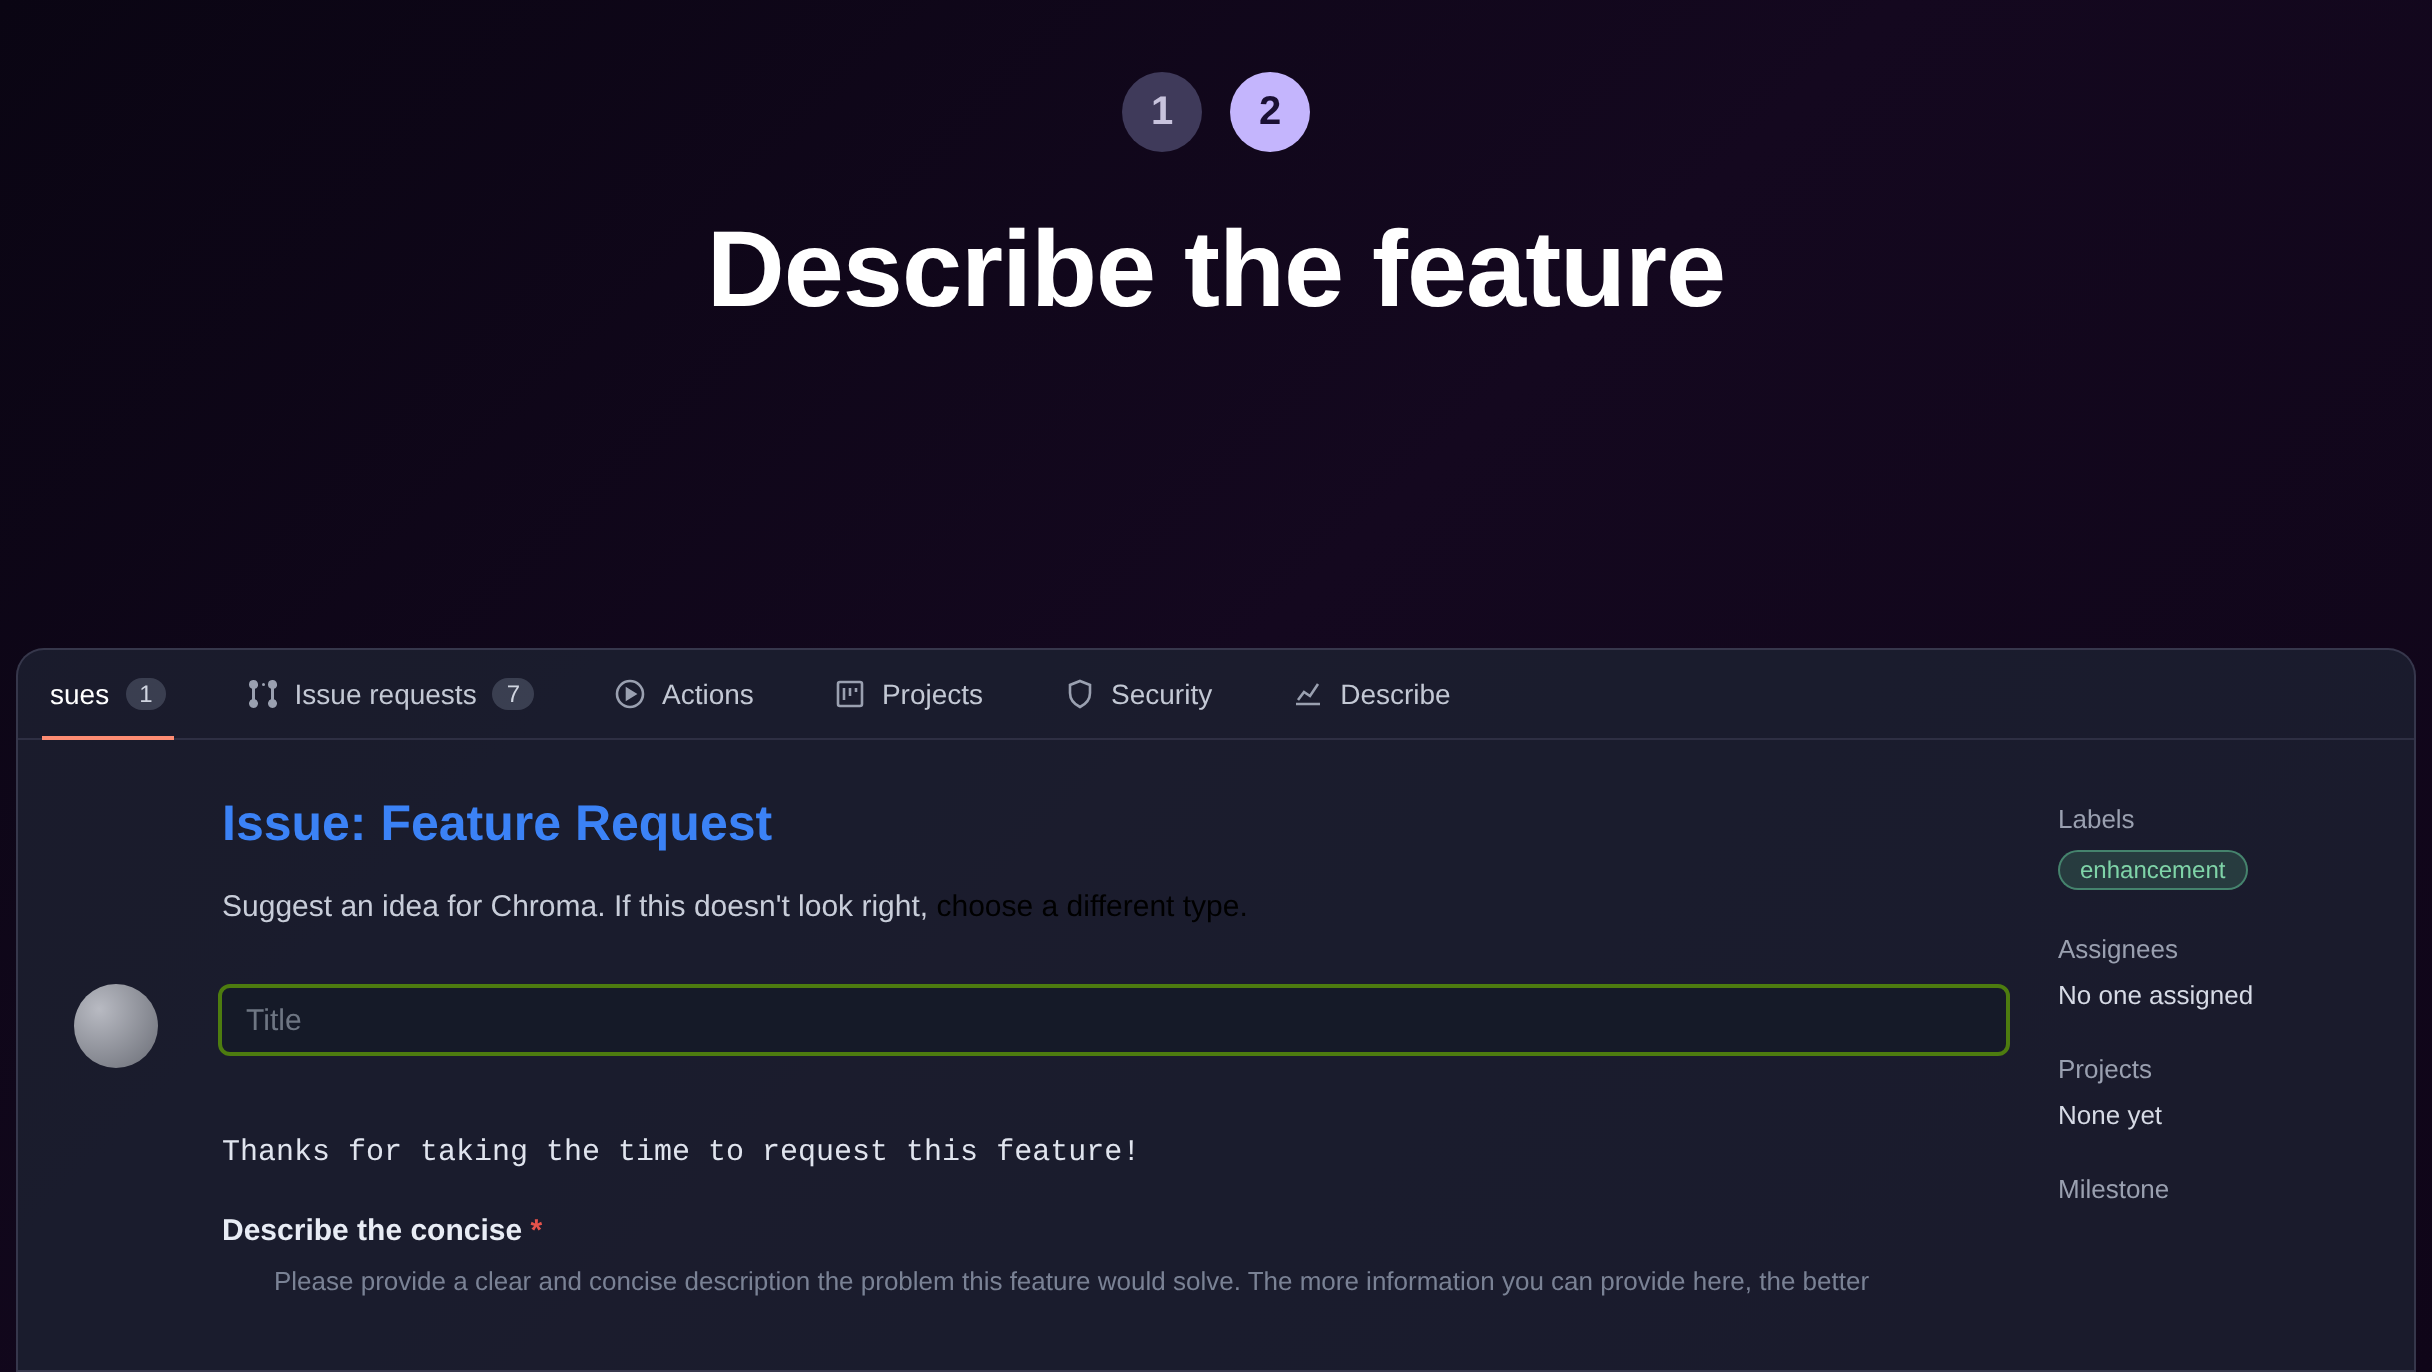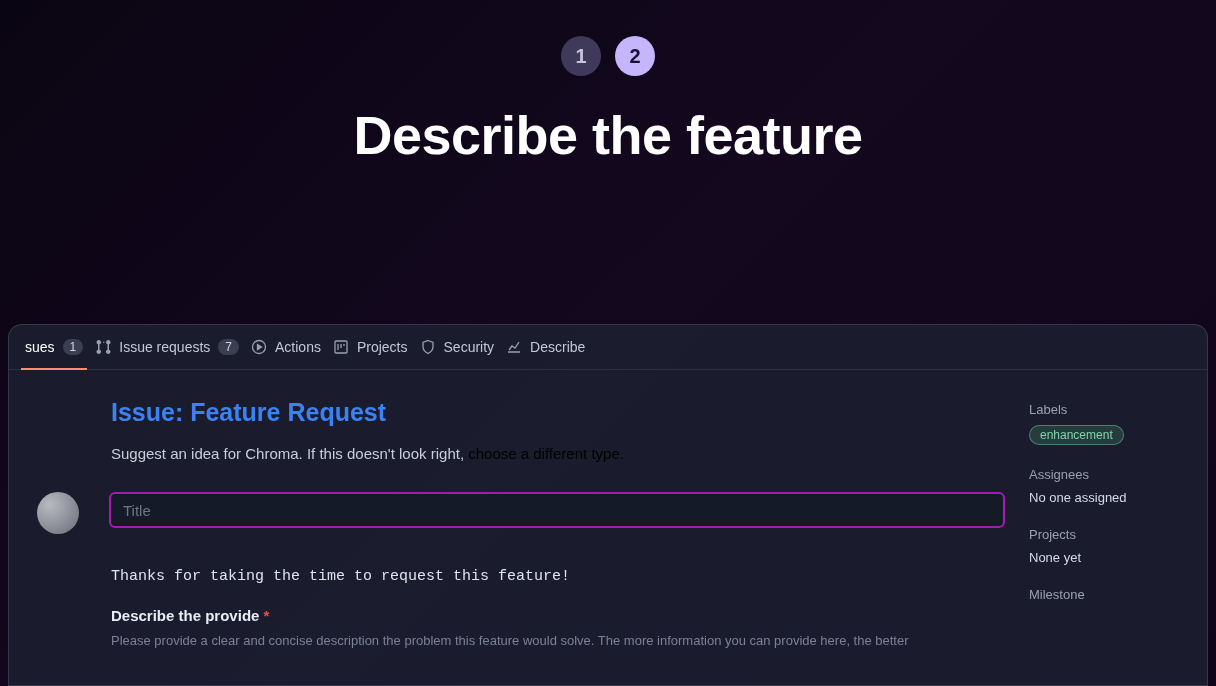--- a/index.html
+++ b/index.html
@@ -50,21 +50,21 @@
       bottom: 0;
       height: 362px;
       background: rgba(28, 32, 48, 0.85);
       border: 1px solid rgba(140, 140, 170, 0.25);
       border-radius: 14px 14px 0 0;
       overflow: hidden;
     }
     .tabs {
       display: flex;
       align-items: center;
-      gap: 12px;
+      gap: 40px;
       padding: 14px 16px 0 16px;
       border-bottom: 1px solid rgba(140, 140, 170, 0.18);
     }
     .tab {
       display: flex;
       align-items: center;
       gap: 8px;
       padding-bottom: 14px;
       font-size: 14px;
       color: #c3c8d4;
@@ -134,21 +134,21 @@
       height: 42px;
       border-radius: 50%;
       background: radial-gradient(circle at 30% 30%, #b8bac2, #6a6d76);
       flex-shrink: 0;
       margin-left: -74px;
     }
     .title-input {
       flex: 1;
       height: 36px;
       background: #151a28;
-      border: 2px solid #a21caf;
+      border: 2px solid #4d7c0f;
       border-radius: 6px;
       color: #e8ecf5;
       padding: 0 12px;
       font-size: 15px;
       outline: none;
       margin-left: 10px;
     }
     .title-input::placeholder { color: #6e7683; }
     .thanks-text {
       color: #e0e4ee;
@@ -162,20 +162,21 @@
       font-size: 15px;
       font-weight: 600;
       margin-top: 22px;
     }
     .section-label .req { color: #e5534b; }
     .section-hint {
       color: #7a8295;
       font-size: 13px;
       margin-top: 8px;
       line-height: 1.4;
+      margin-left: 26px;
     }
     .side-col {
       width: 150px;
       padding-top: 4px;
       color: #8e95a5;
       font-size: 13px;
     }
     .side-section { margin-bottom: 22px; }
     .side-label {
       color: #9aa0b0;
@@ -262,21 +263,21 @@
       <div class="issue-heading">Issue: Feature Request</div>
       <div class="issue-sub">
         <span>Suggest an idea for Chroma. If this doesn't look right, </span><a href="#">choose a different type.</a>
       </div>
       <div class="input-row">
         <div class="avatar"></div>
         <input class="title-input" type="text" placeholder="Title" style="">
       </div>
       <div class="thanks-text">Thanks for taking the time to request this feature!</div>
       <div class="section-label">
-        <span>Describe the provide</span>
+        <span>Describe the concise</span>
         <span class="req">*</span>
       </div>
       <div class="section-hint">Please provide a clear and concise description the problem this feature would solve. The more information you can provide here, the better</div>
     </div>
 
     <div class="side-col">
       <div class="side-section">
         <div class="side-label">Labels</div>
         <span class="label-chip">enhancement</span>
       </div>

